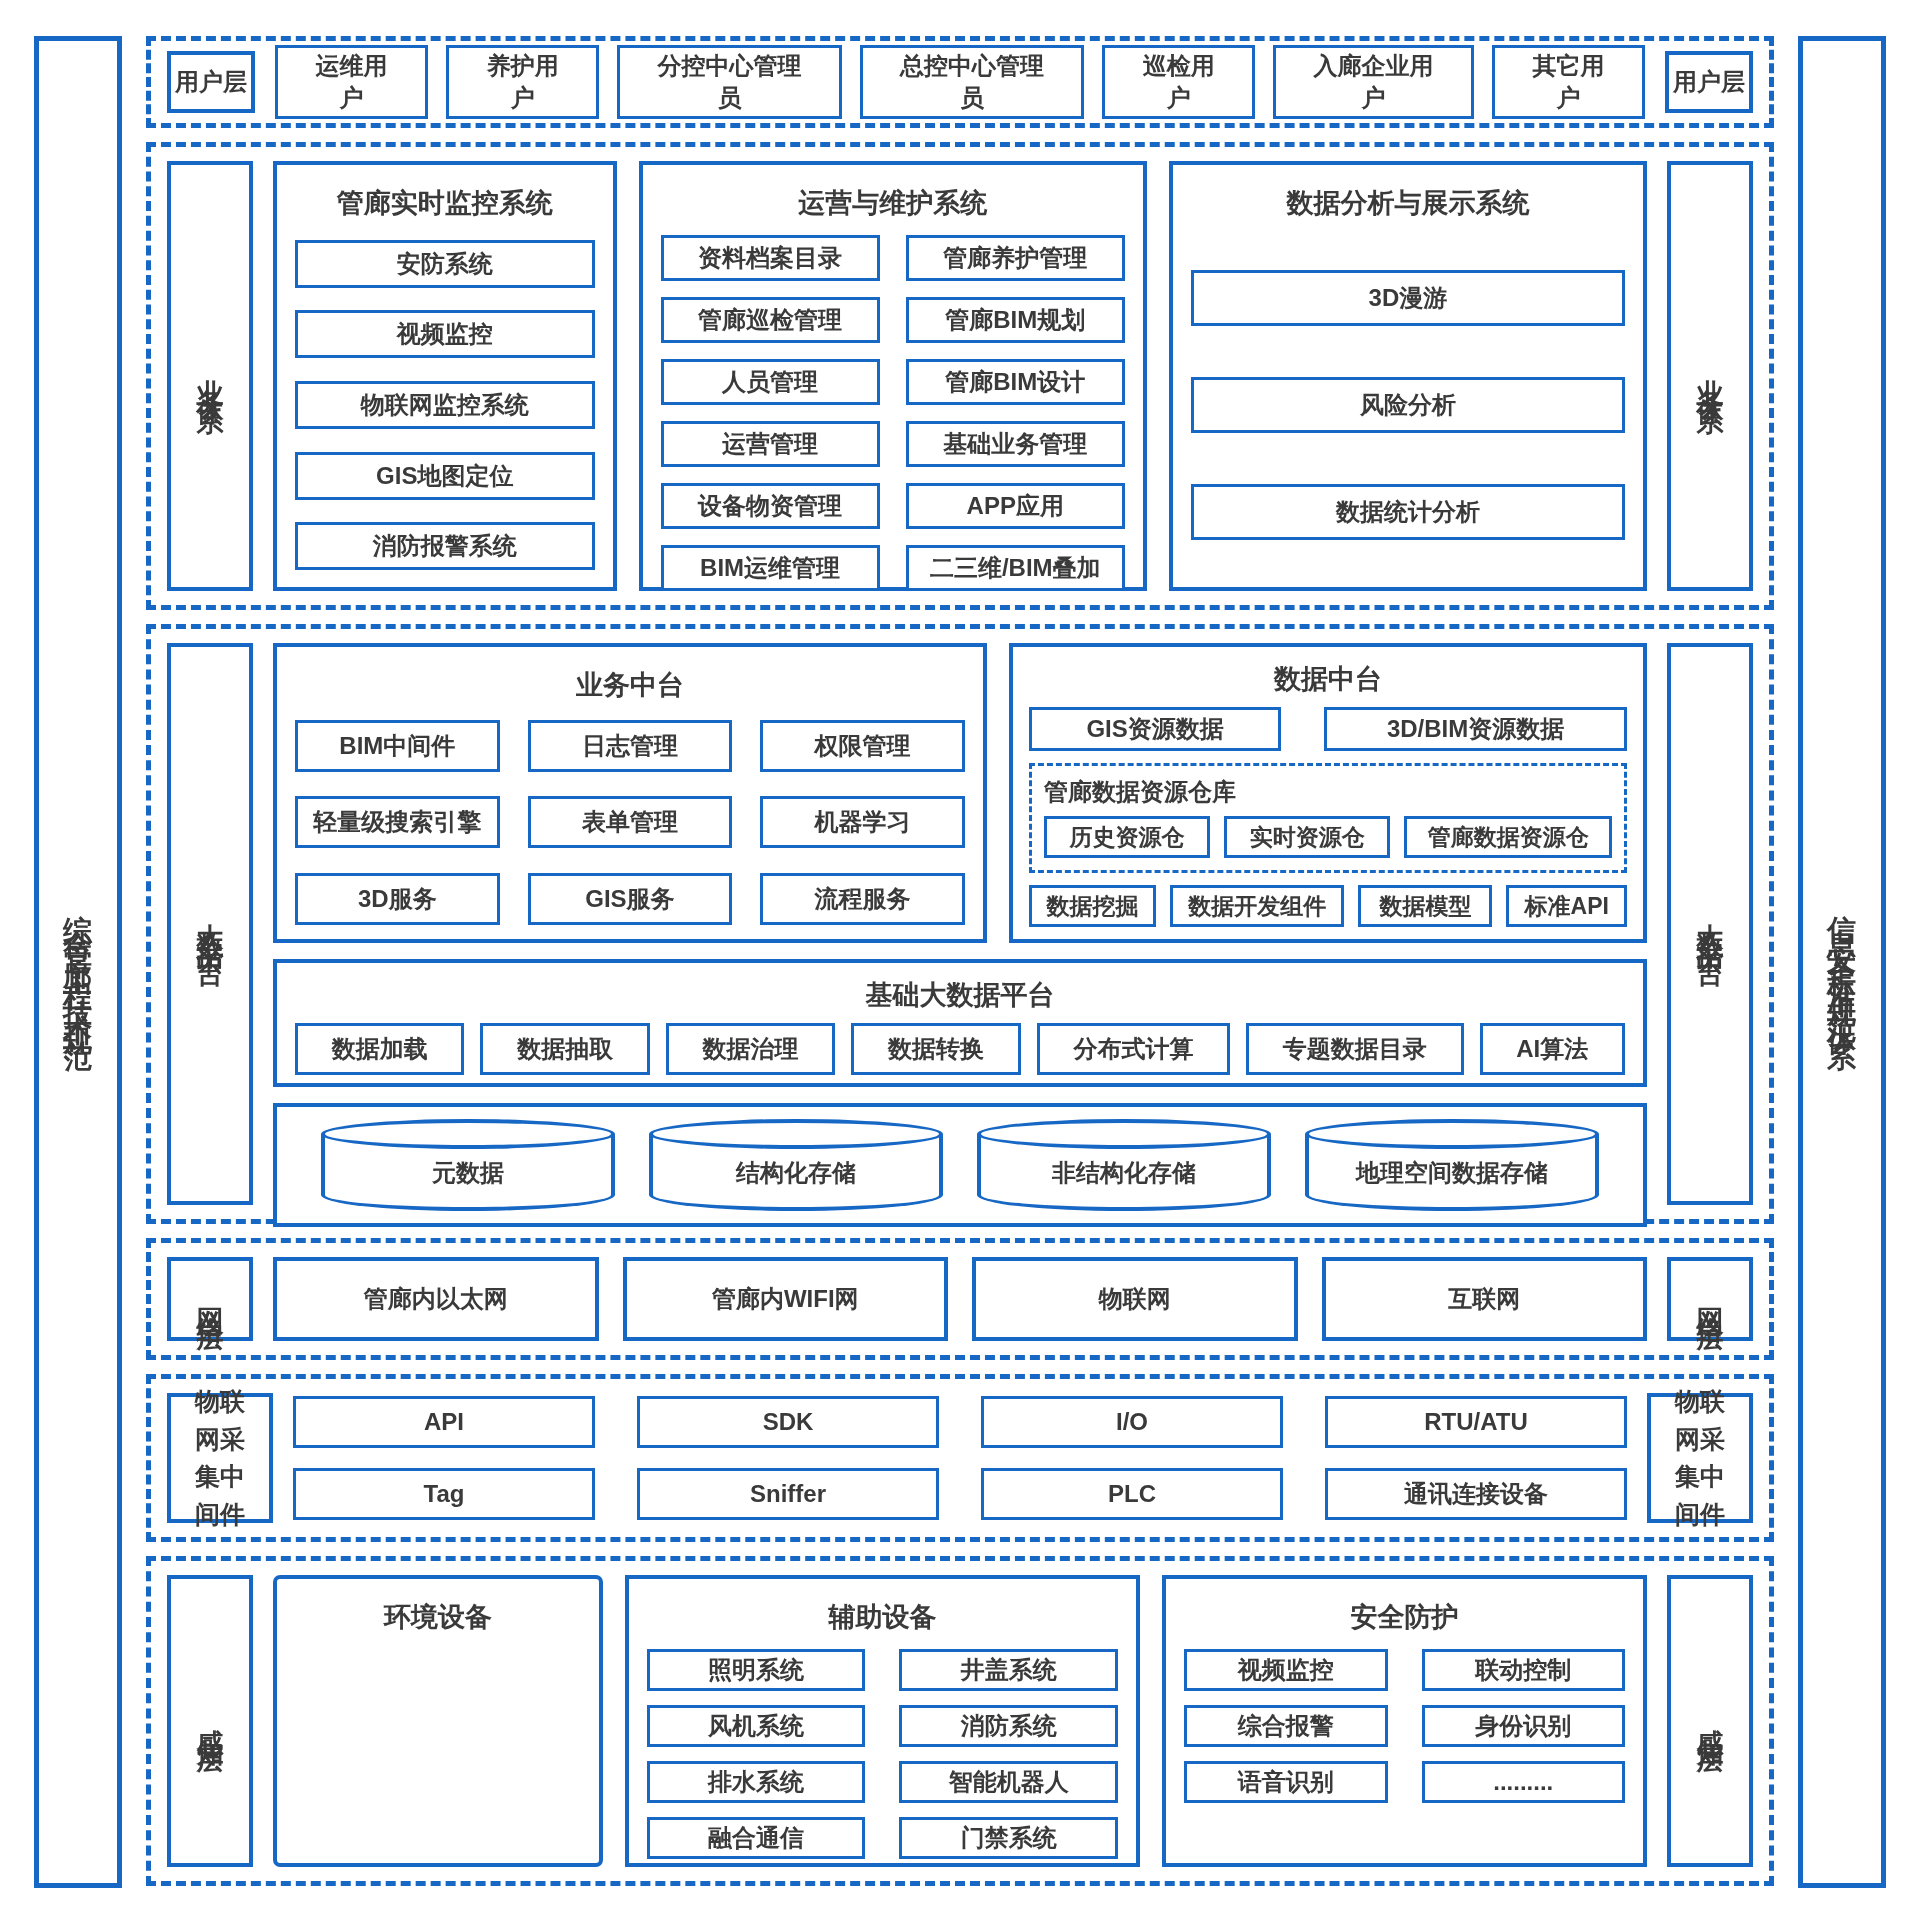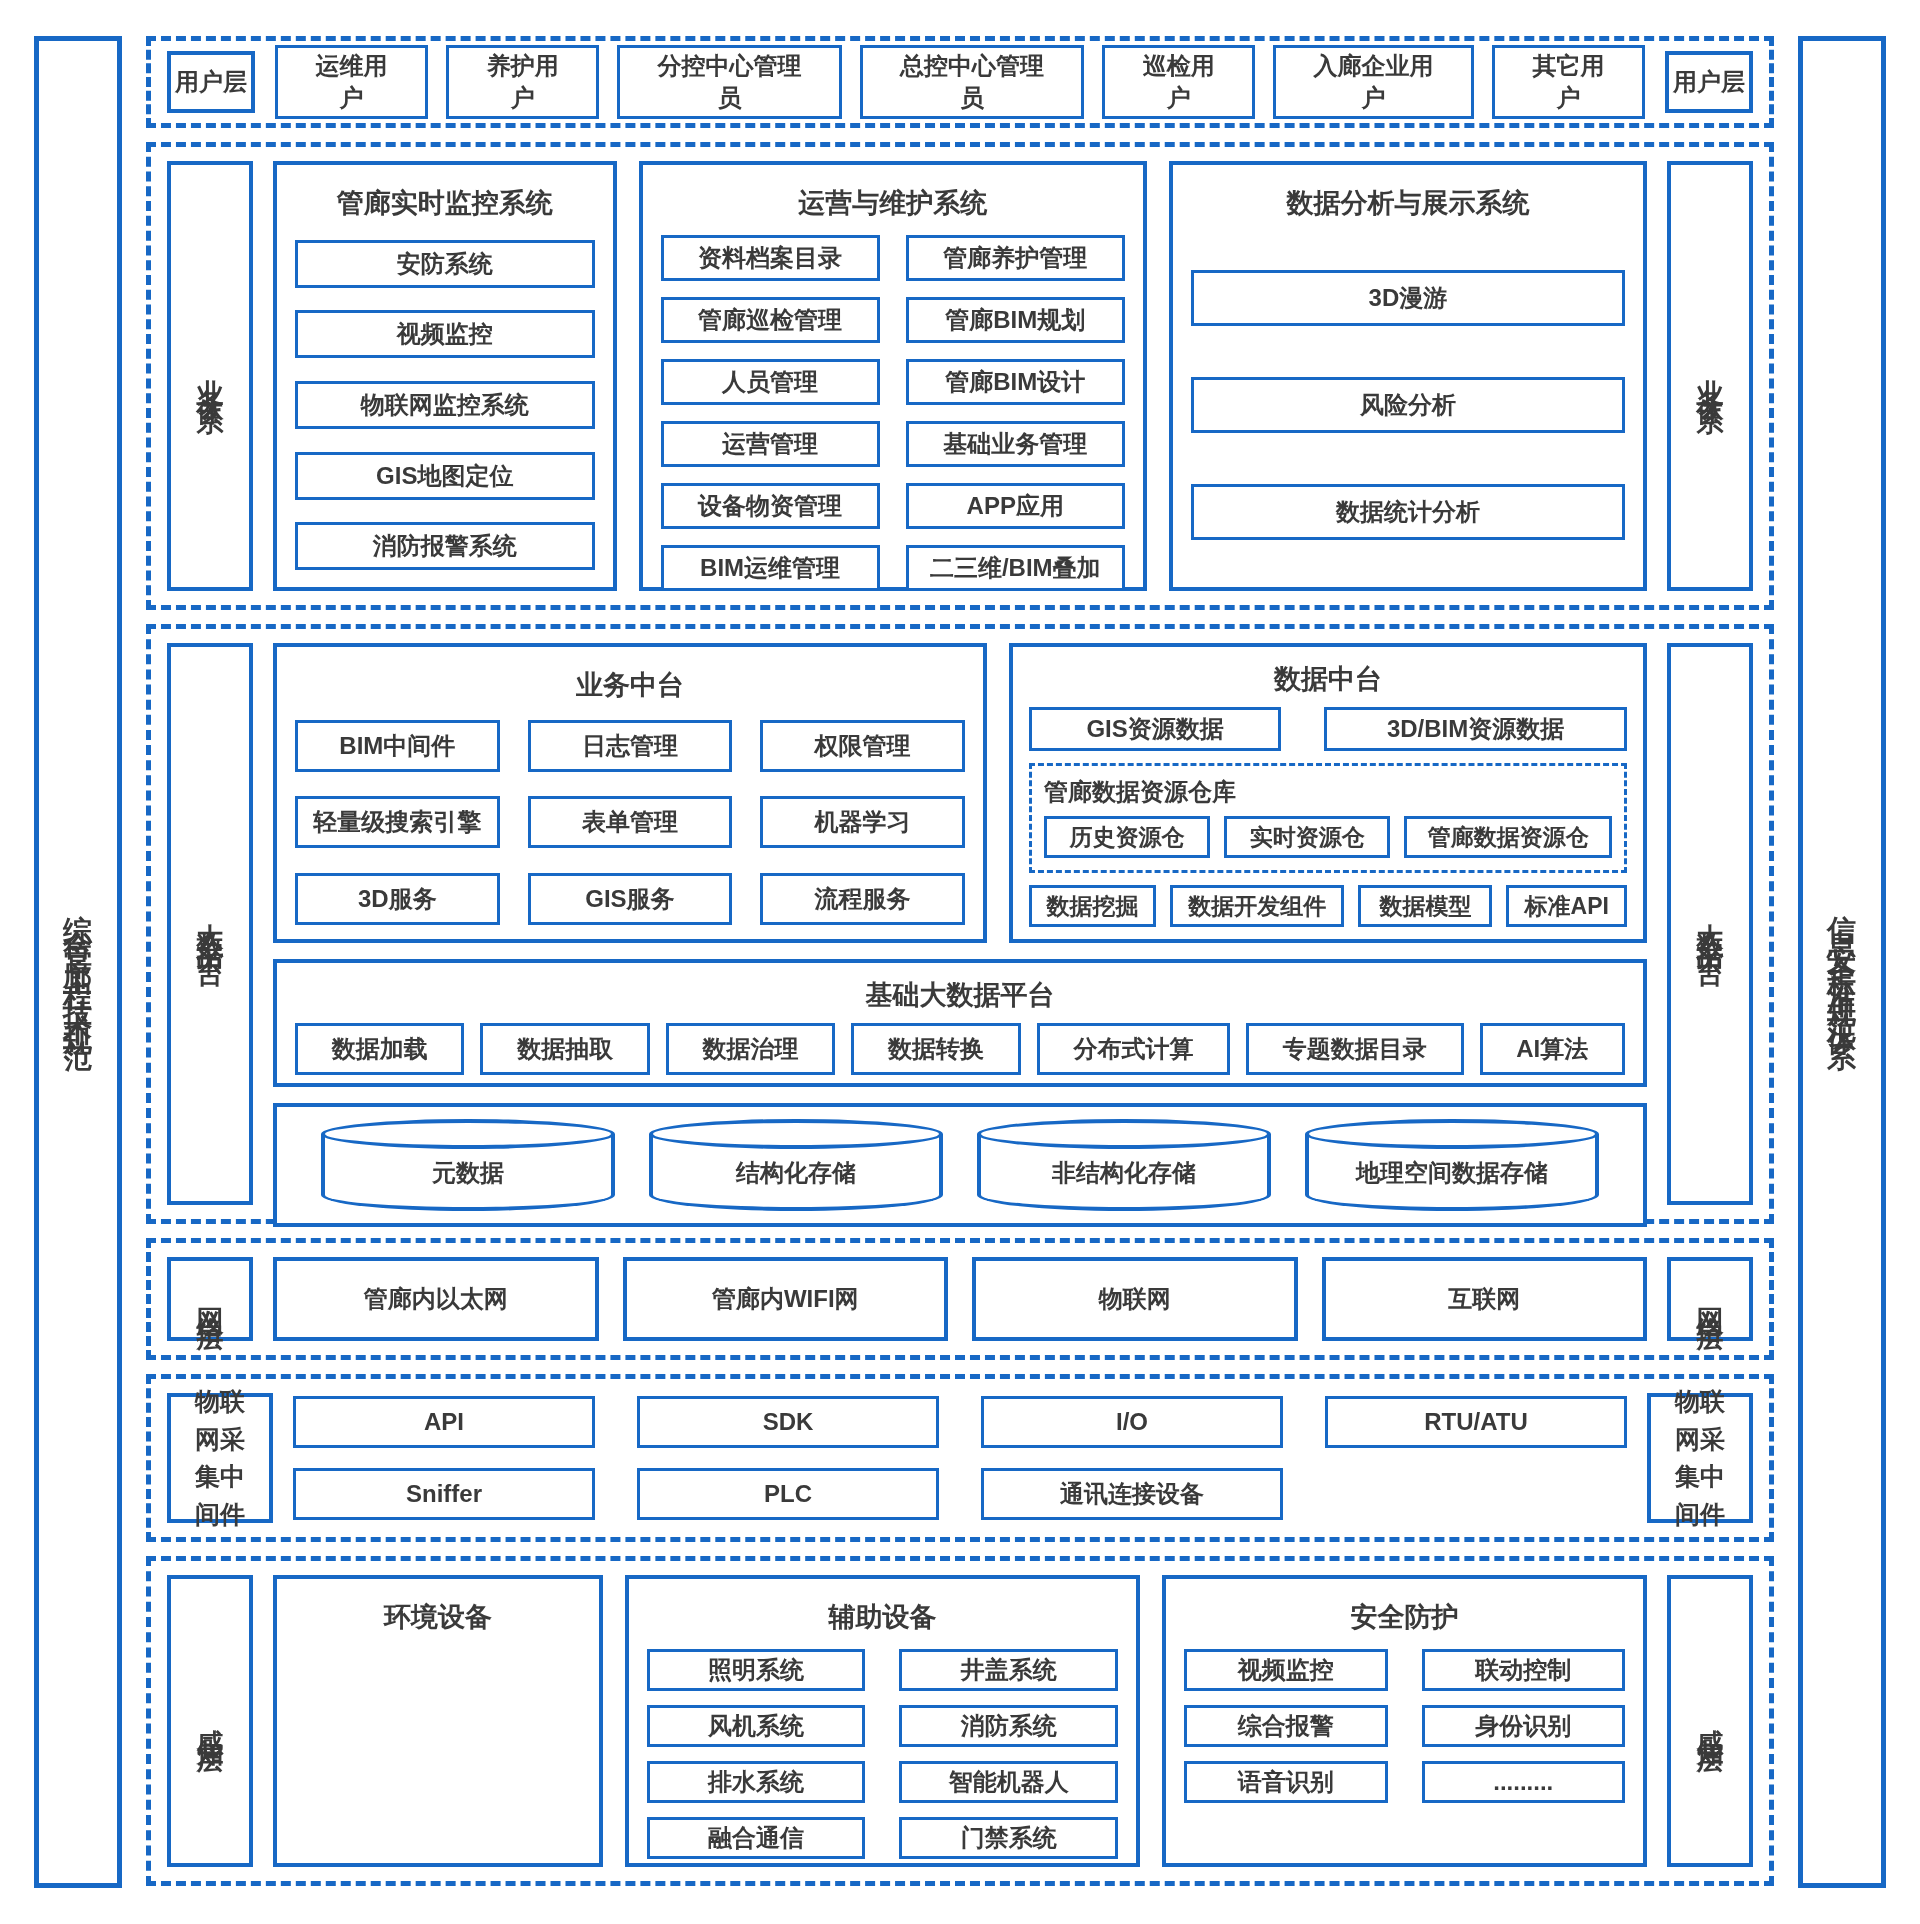--- a/index.html
+++ b/index.html
@@ -127,21 +127,21 @@
   .net-items .ibox{flex:1;border-width:4px;}
 
   
   .band.iot{height:168px;}
   .iot-items{flex:1;display:grid;grid-template-columns:repeat(4,1fr);gap:20px 42px;align-content:center;}
   .iot-items .ibox{height:52px;}
 
   
   .band.perception{height:330px;}
   .per-groups{flex:1;display:flex;gap:22px;min-width:0;}
-  .grp-env{flex:0 0 24%;}
+  .grp-env{flex:0 0 24%;border-radius:7px;}
   .grp-env .list{flex:1;display:flex;flex-direction:column;gap:14px;}
   .grp-env .ibox{height:42px;}
   .grp-aux{flex:1.55;}
   .grp-aux .grid{flex:1;display:grid;grid-template-columns:1fr 1fr;gap:14px 34px;align-content:start;}
   .grp-aux .ibox{height:42px;text-align:center;}
   .grp-sec{flex:1.45;}
   .grp-sec .grid{flex:1;display:grid;grid-template-columns:1fr 1fr;gap:14px 34px;align-content:start;}
   .grp-sec .ibox{height:42px;}
 </style>
 </head>
@@ -307,20 +307,21 @@
       <div class="vlabel">网络层</div>
     </div>
 
     <div class="band iot">
       <div class="vlabel hwrap">物联网采集中间件</div>
       <div class="iot-items">
           <div class="ibox">API</div>
           <div class="ibox">SDK</div>
           <div class="ibox">I/O</div>
           <div class="ibox">RTU/ATU</div>
+          <div class="ibox">Tag</div>
           <div class="ibox">Sniffer</div>
           <div class="ibox">PLC</div>
           <div class="ibox">通讯连接设备</div>
         </div>
       <div class="vlabel hwrap">物联网采集中间件</div>
     </div>
 
     <div class="band perception">
       <div class="vlabel">感知层</div>
       <div class="per-groups">

